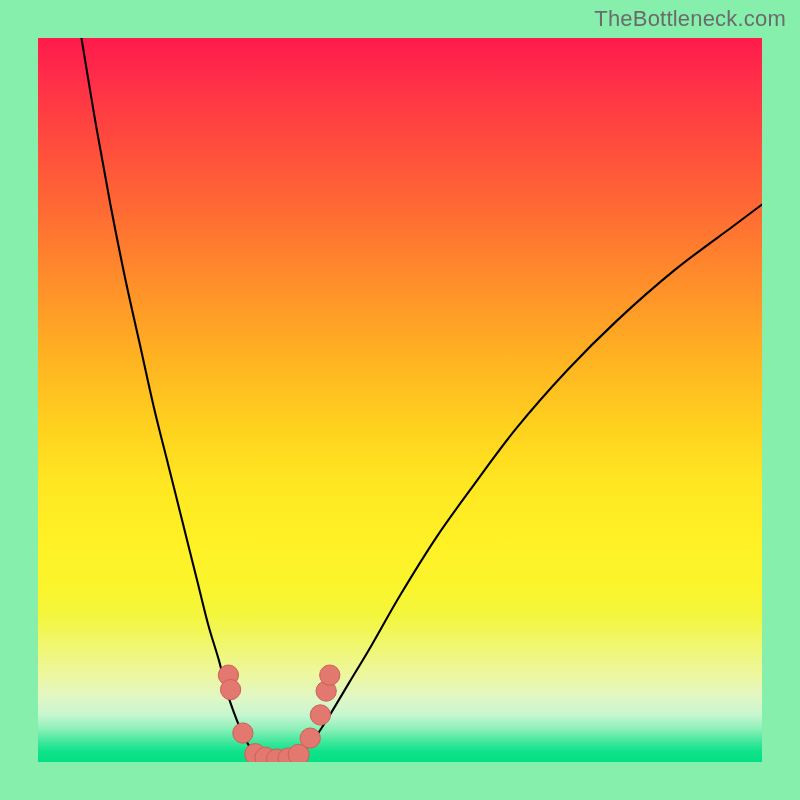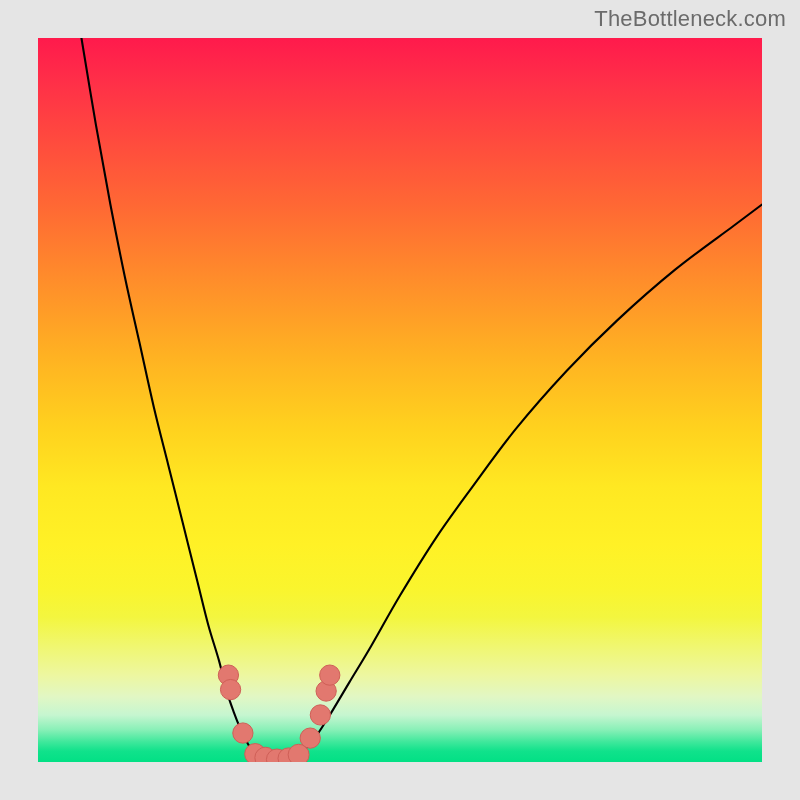--- a/index.html
+++ b/index.html
@@ -8,21 +8,21 @@
     width: 800px;
     height: 800px;
     background: #000;
     overflow: hidden;
     font-family: Arial, Helvetica, sans-serif;
   }
   .stage {
     position: relative;
     width: 800px;
     height: 800px;
-    background: #e5e5e5;
+    background: #86efac;
   }
   .plot-area {
     position: absolute;
     left: 38px;
     top: 38px;
     width: 724px;
     height: 724px;
     overflow: hidden;
   }
   .gradient {

